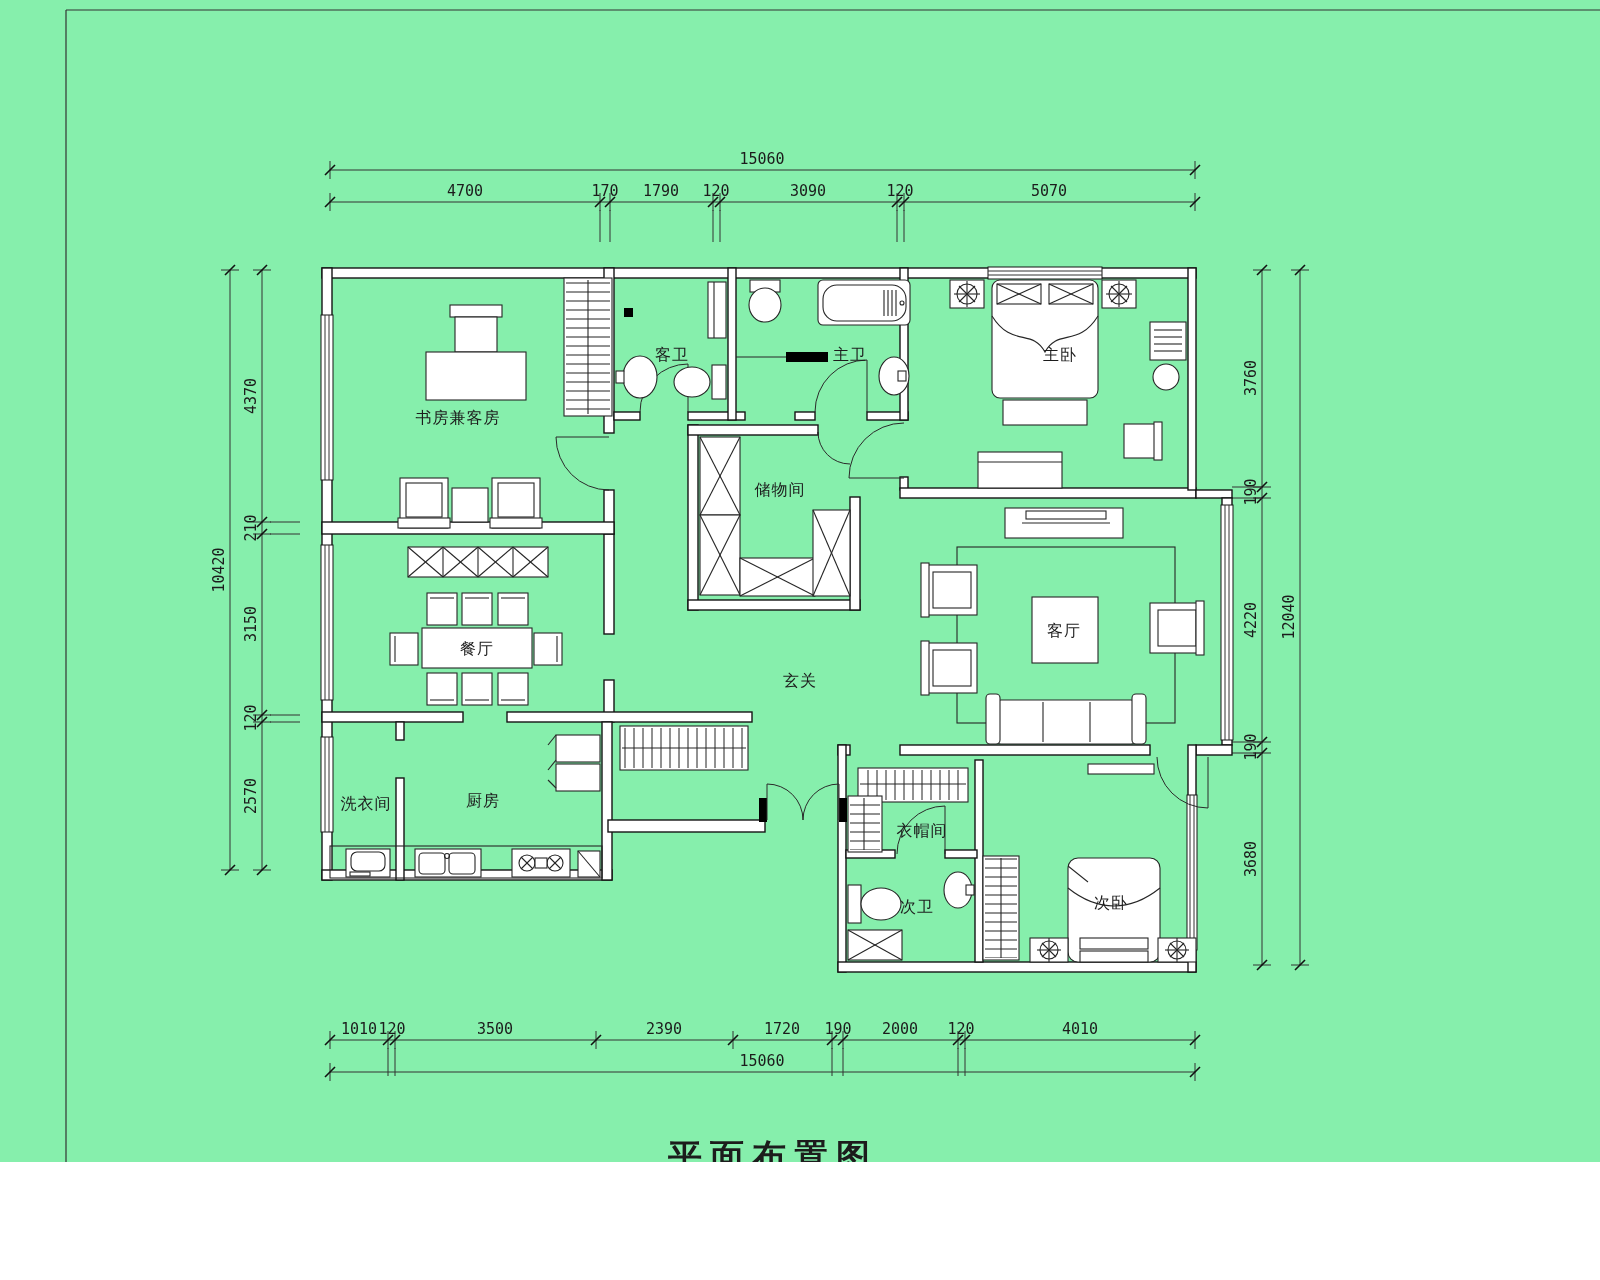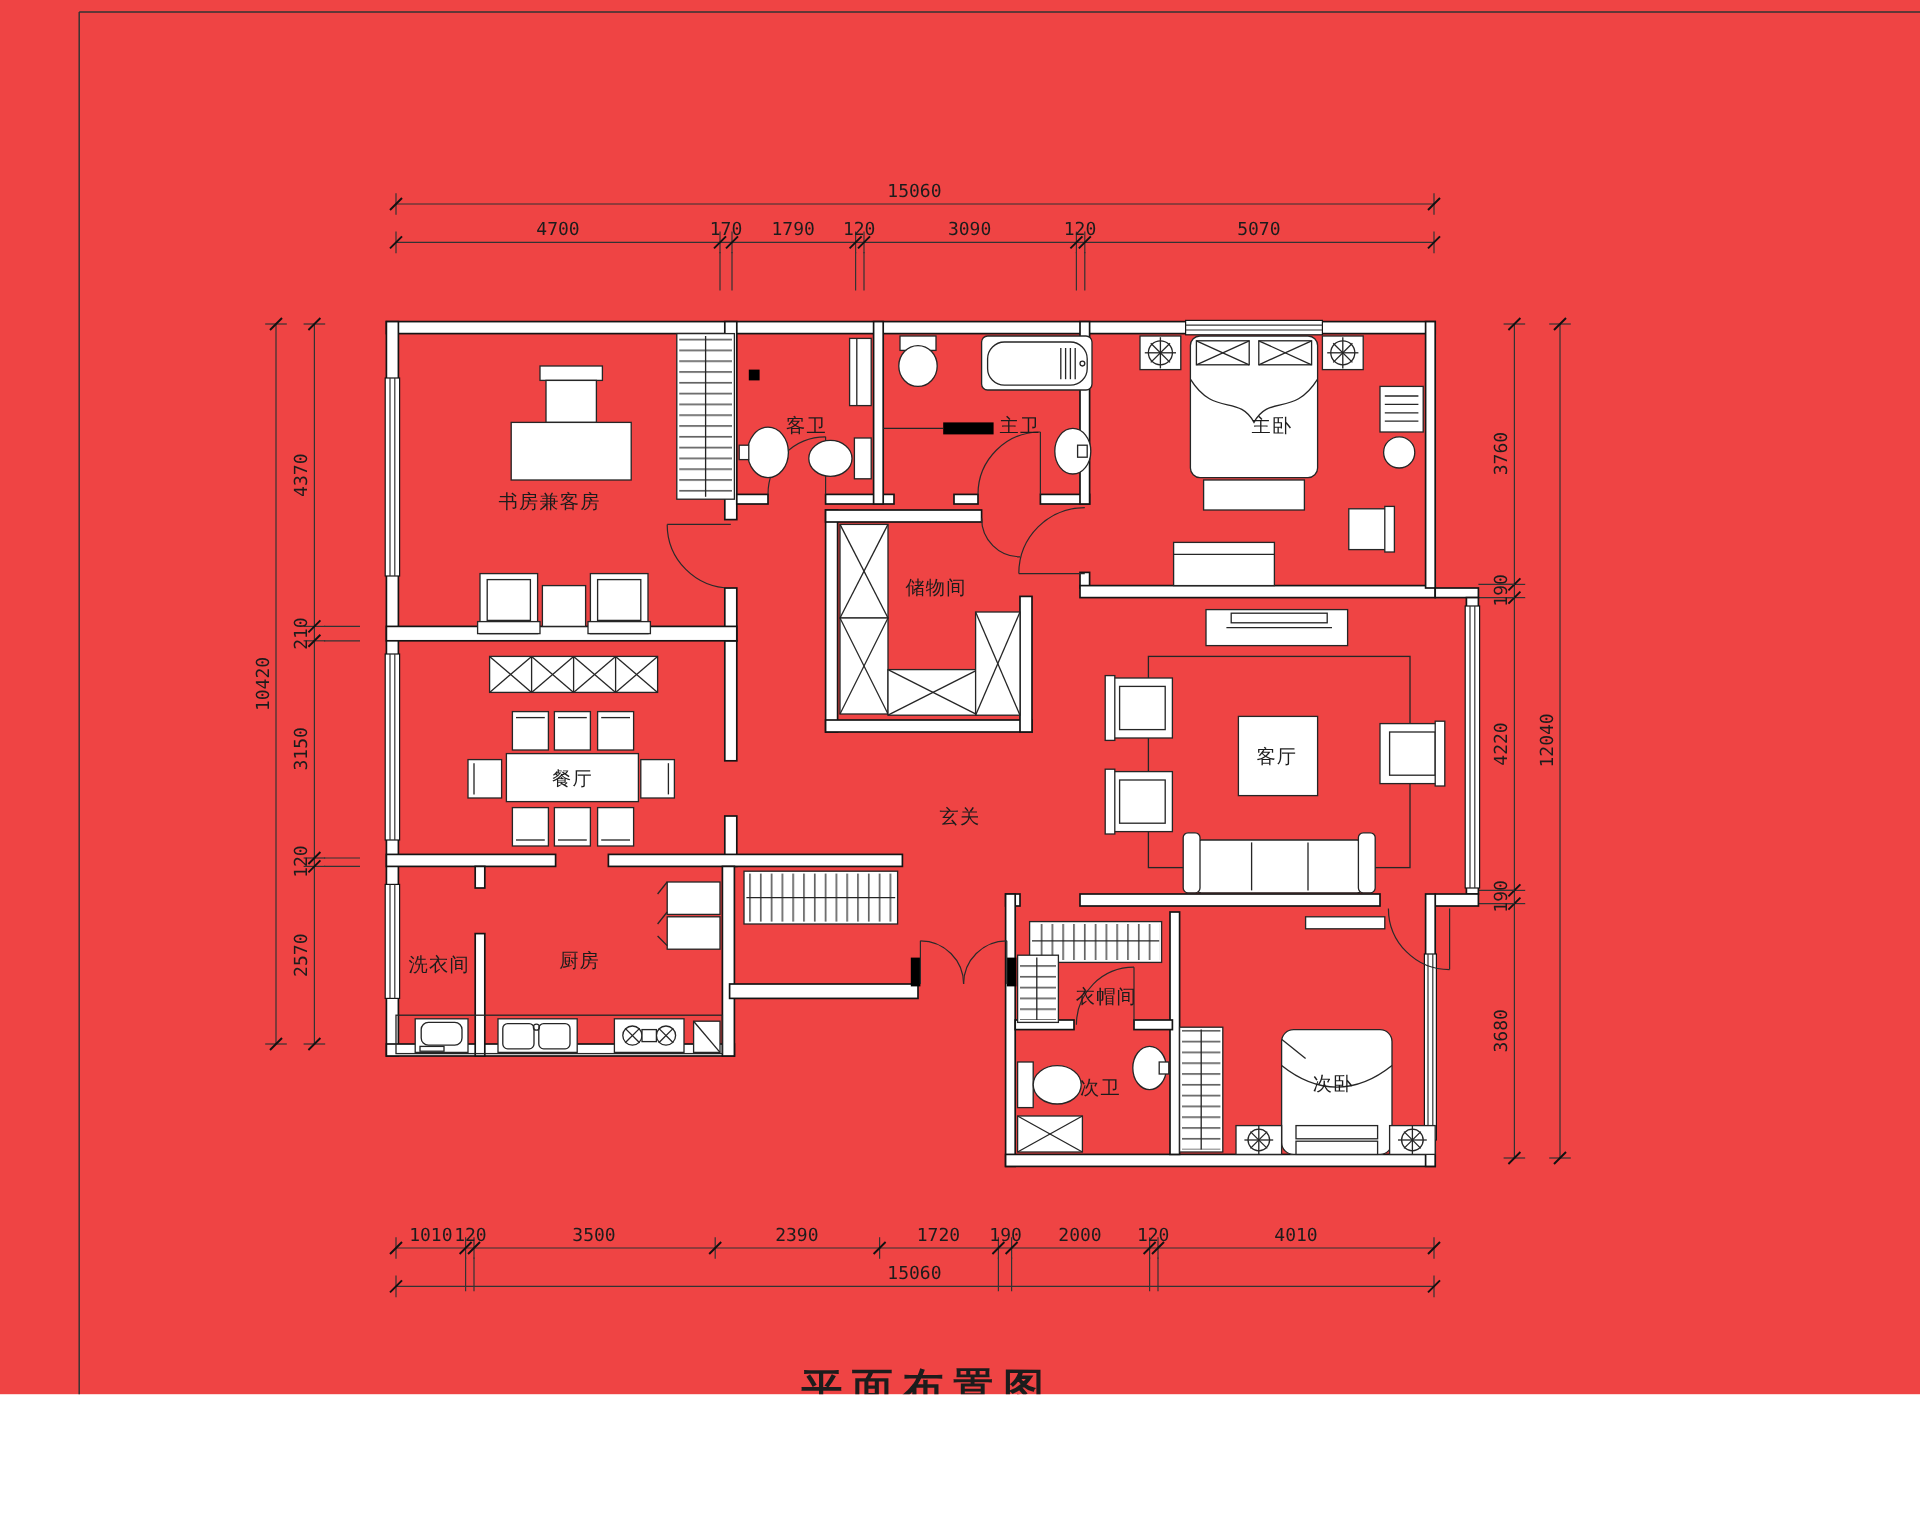--- a/index.html
+++ b/index.html
@@ -1,16 +1,16 @@
 <!DOCTYPE html>
 <html><head>
 <meta charset="utf-8">
 <style>
   html,body{margin:0;padding:0;background:#fff;}
-  .sheet{position:relative;width:1600px;height:1162px;background:#ef4444;overflow:hidden;
+  .sheet{position:relative;width:1600px;height:1162px;background:#86efac;overflow:hidden;
          font-family:"DejaVu Sans","Liberation Sans",sans-serif;}
   svg{position:absolute;left:0;top:0;}
   text{fill:#1c1c1c;}
   .dimtxt{font-family:"DejaVu Sans Mono","Liberation Mono",monospace;font-size:15px;}
   .roomtxt{font-size:16px;letter-spacing:1px;}
   .titletxt{font-size:34px;font-weight:bold;letter-spacing:8px;}
   .wall{fill:#ffffff;stroke:#151515;stroke-width:1.4;}
   .solid{fill:#000000;stroke:none;}
   .furn{fill:none;stroke:#262626;stroke-width:1.1;}
   .furnw{fill:#ffffff;stroke:#262626;stroke-width:1.1;}

